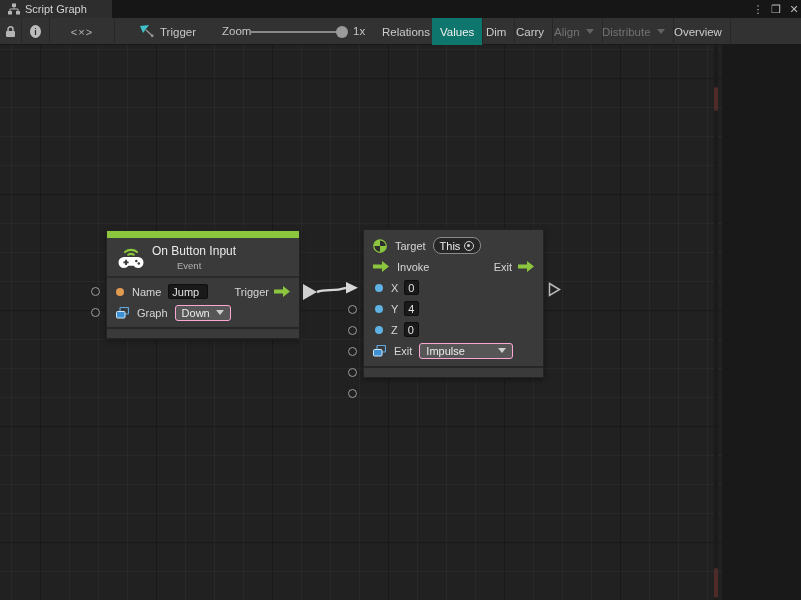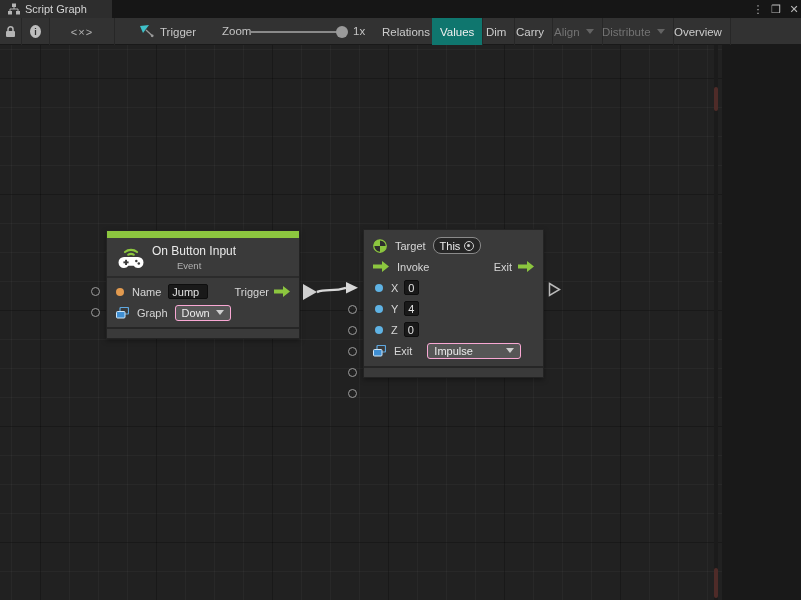--- a/index.html
+++ b/index.html
@@ -253,21 +253,21 @@
           <input class="field" style="width: 15px; margin-left: 6px;" readonly="" value="0">
         </div>
         <div class="node-row">
           <span>
             <svg width="13" height="12" viewBox="0 0 13 12">
               <rect x="4" y="0.5" width="8.5" height="6.5" rx="1" fill="none" stroke="#5fa8e0" stroke-width="1.2"></rect>
               <rect x="0.5" y="4.5" width="8.5" height="6.5" rx="1" fill="#3f8fd4" stroke="#cfe6f8" stroke-width="1"></rect>
             </svg>
           </span>
           <span class="row-label">Exit</span>
-          <span class="dropdown" style="margin-left:15px;gap:32px;">
+          <span class="dropdown" style="margin-left:7px;gap:32px;">
             <span>Impulse</span>
             <span class="dd-caret"></span>
           </span>
         </div>
         <div style="height:5px;"></div>
       </div>
       <div class="node-footer"></div>
       <div class="port-circle" style="left:-16px;top:75px;"></div>
       <div class="port-circle" style="left:-16px;top:96px;"></div>
       <div class="port-circle" style="left:-16px;top:117px;"></div>

